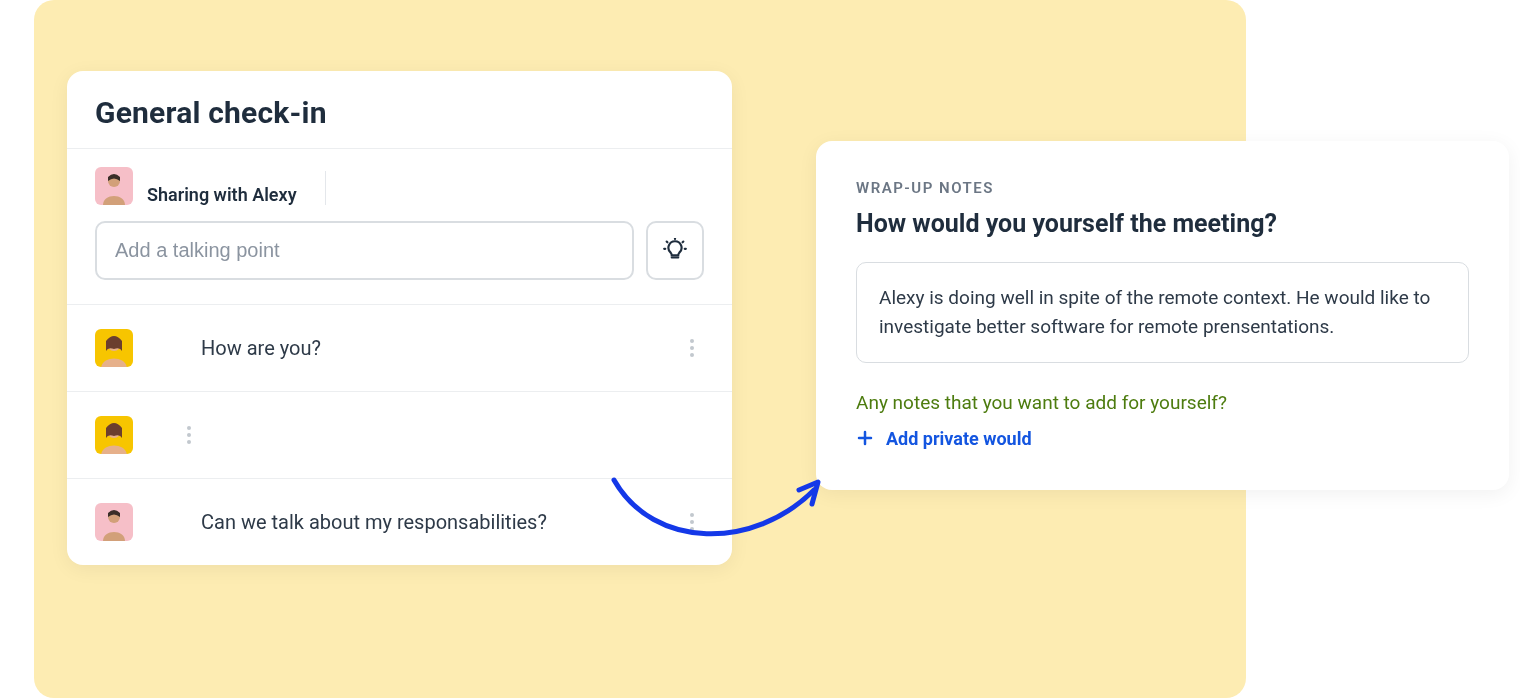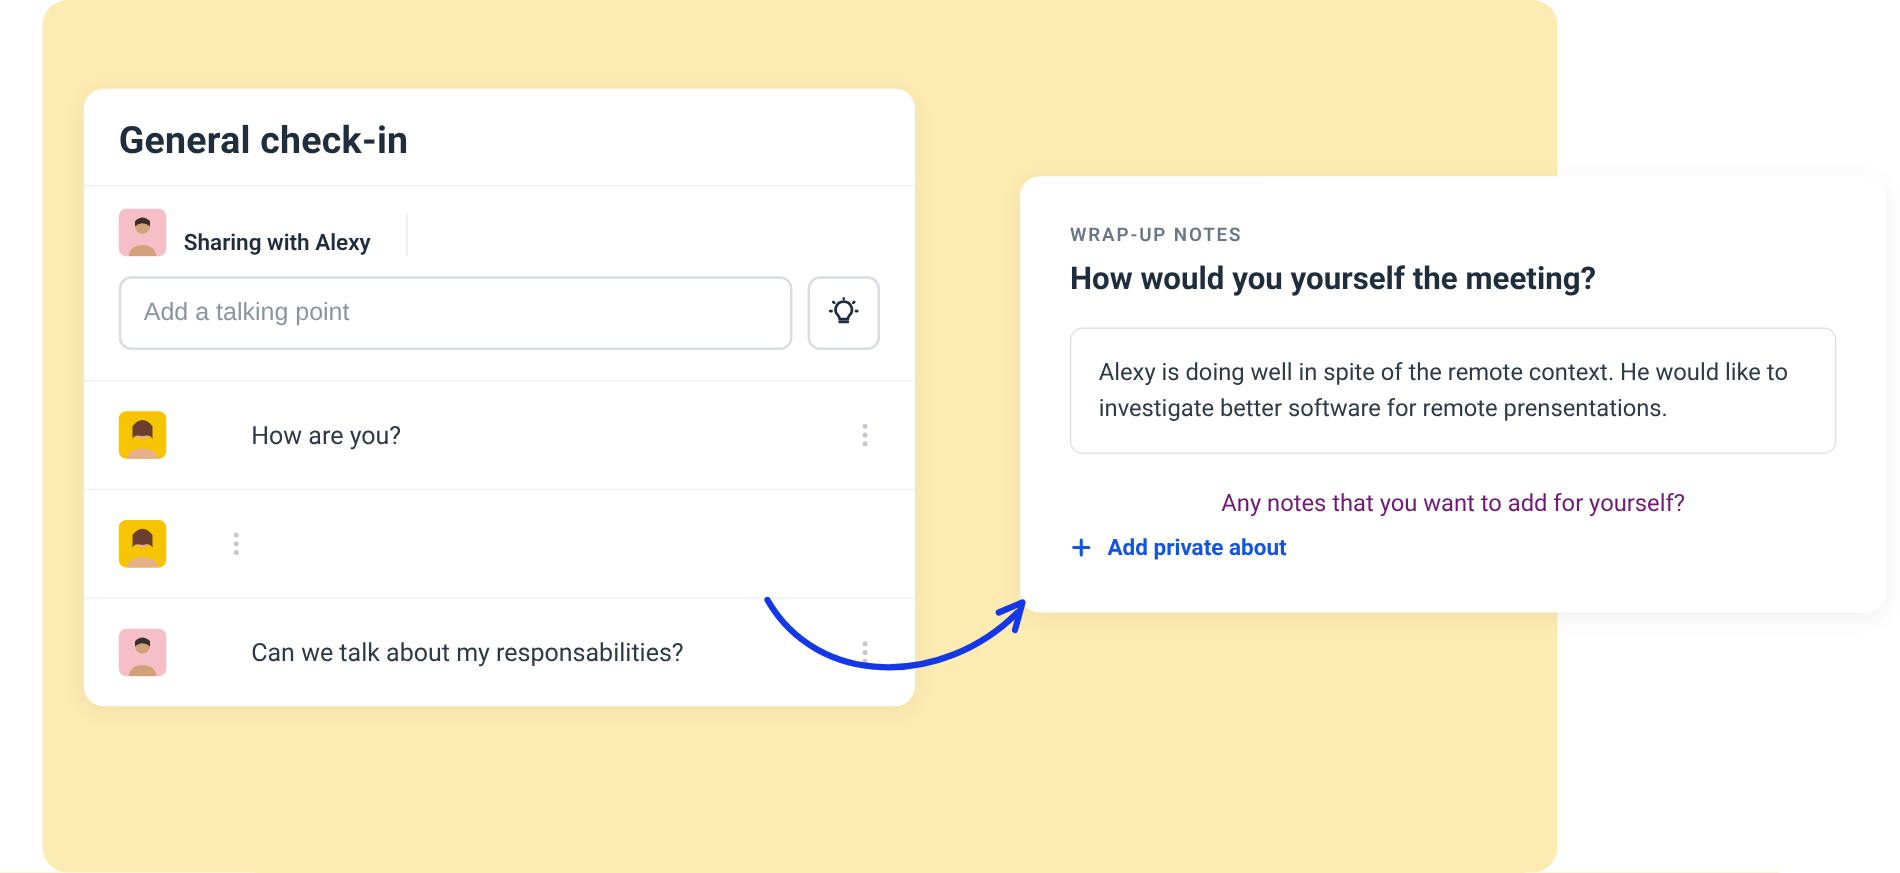--- a/index.html
+++ b/index.html
@@ -146,22 +146,21 @@
   border: 1px solid #D9DDE1;
   border-radius: 10px;
   padding: 20px 22px;
   font-size: 19px;
   line-height: 1.55;
   color: #2E3A48;
 }
 .notes-prompt {
   margin-top: 28px;
   font-size: 19px;
-  color: #701a75;
-  text-align: center;
+  color: #4d7c0f;
 }
 .add-note-btn {
   margin-top: 14px;
   display: inline-flex;
   align-items: center;
   gap: 12px;
   color: #1355E0;
   font-size: 18px;
   font-weight: 700;
   cursor: pointer;
@@ -281,21 +280,21 @@
     <div class="wrap-title">How would you yourself the meeting?</div>
     <div class="summary-box">Alexy is doing well in spite of the remote context. He would like to investigate better software for remote prensentations.</div>
     <div class="notes-prompt">Any notes that you want to add for yourself?</div>
     <div class="add-note-btn">
       <span class="plus-icon">
         <svg width="16" height="16" viewBox="0 0 16 16" fill="none" stroke="#1355E0" stroke-width="2.5" stroke-linecap="round">
           <line x1="8" y1="2" x2="8" y2="14"></line>
             <line x1="2" y1="8" x2="14" y2="8"></line>
         </svg>
       </span>
-      <span>Add private about</span>
+      <span>Add private would</span>
     </div>
   </div>
 
   <div class="arrow-wrap">
     <svg width="240" height="110" viewBox="0 0 240 110">
       <path d="M20 20 C 60 90, 160 90, 220 30" stroke="#1438E8" stroke-width="5" fill="none" stroke-linecap="round"></path>
       <path d="M205 30 L224 22 L218 44" stroke="#1438E8" stroke-width="5" fill="none" stroke-linecap="round" stroke-linejoin="round"></path>
     </svg>
   </div>
 

